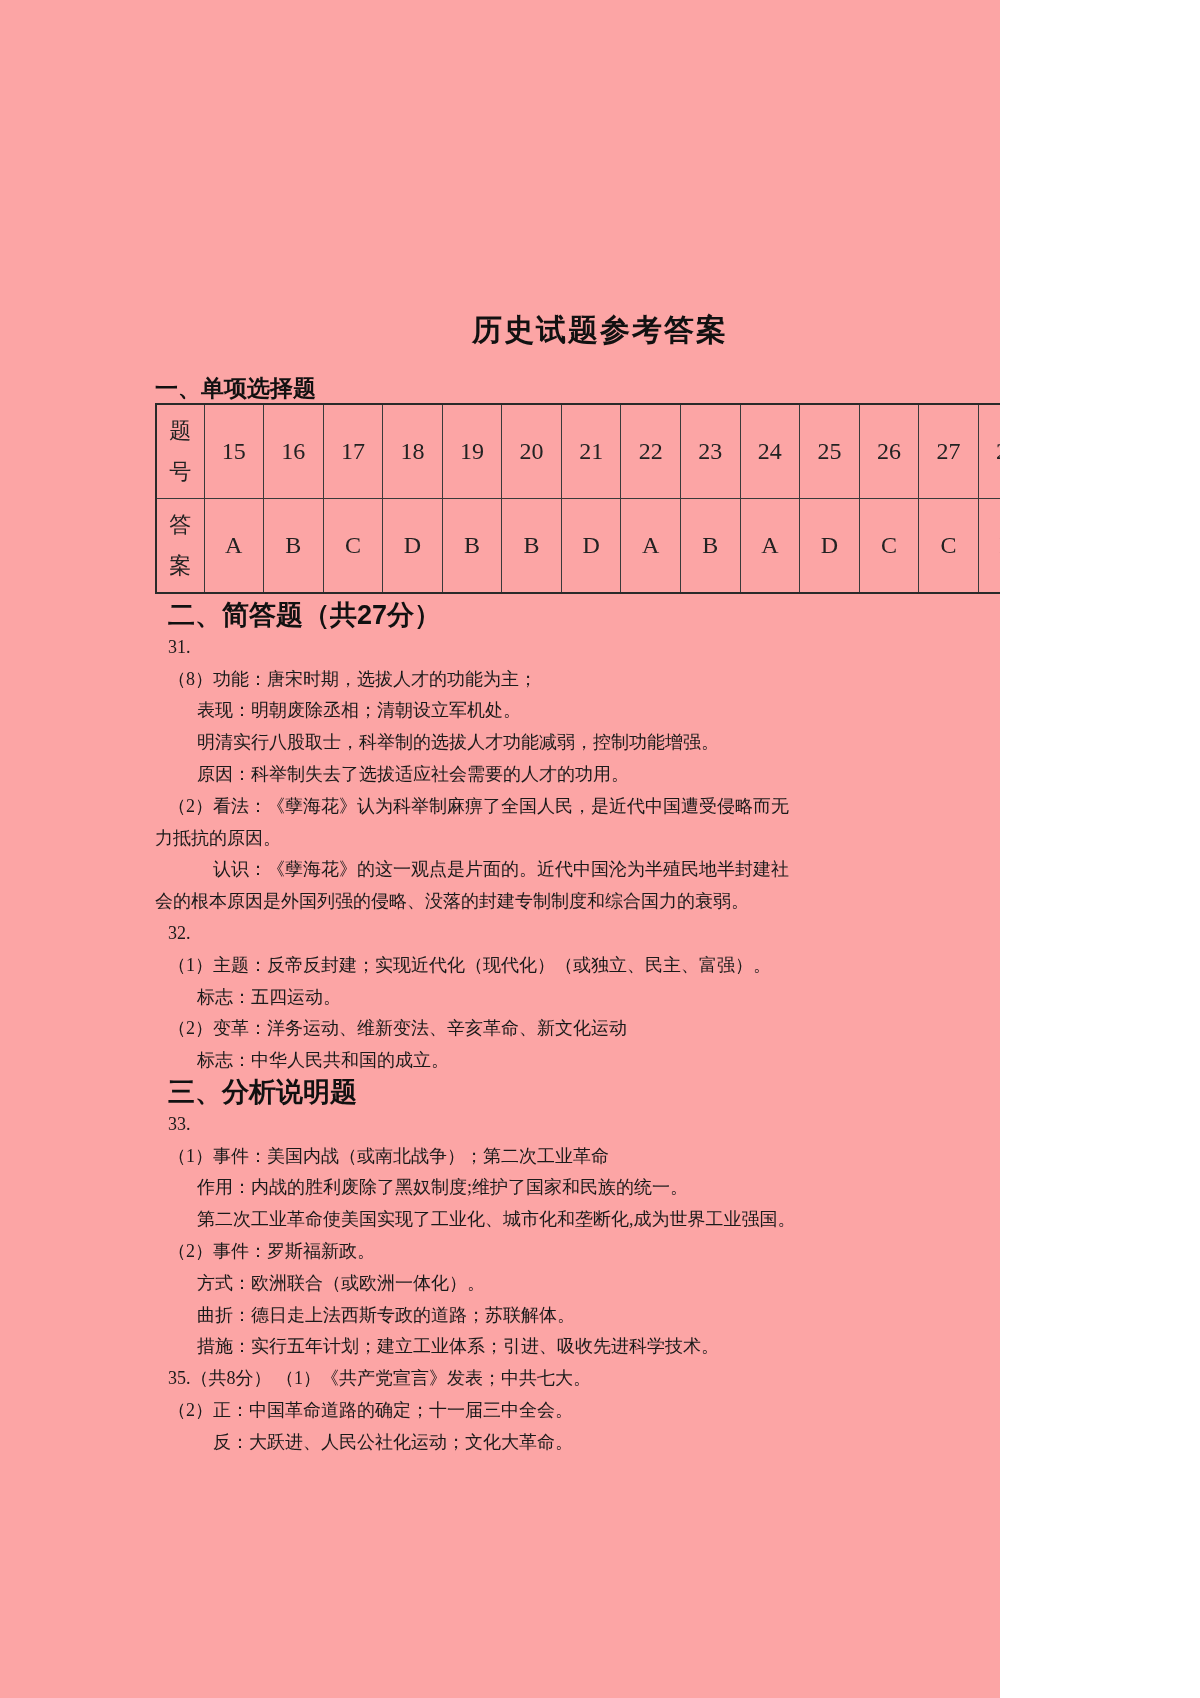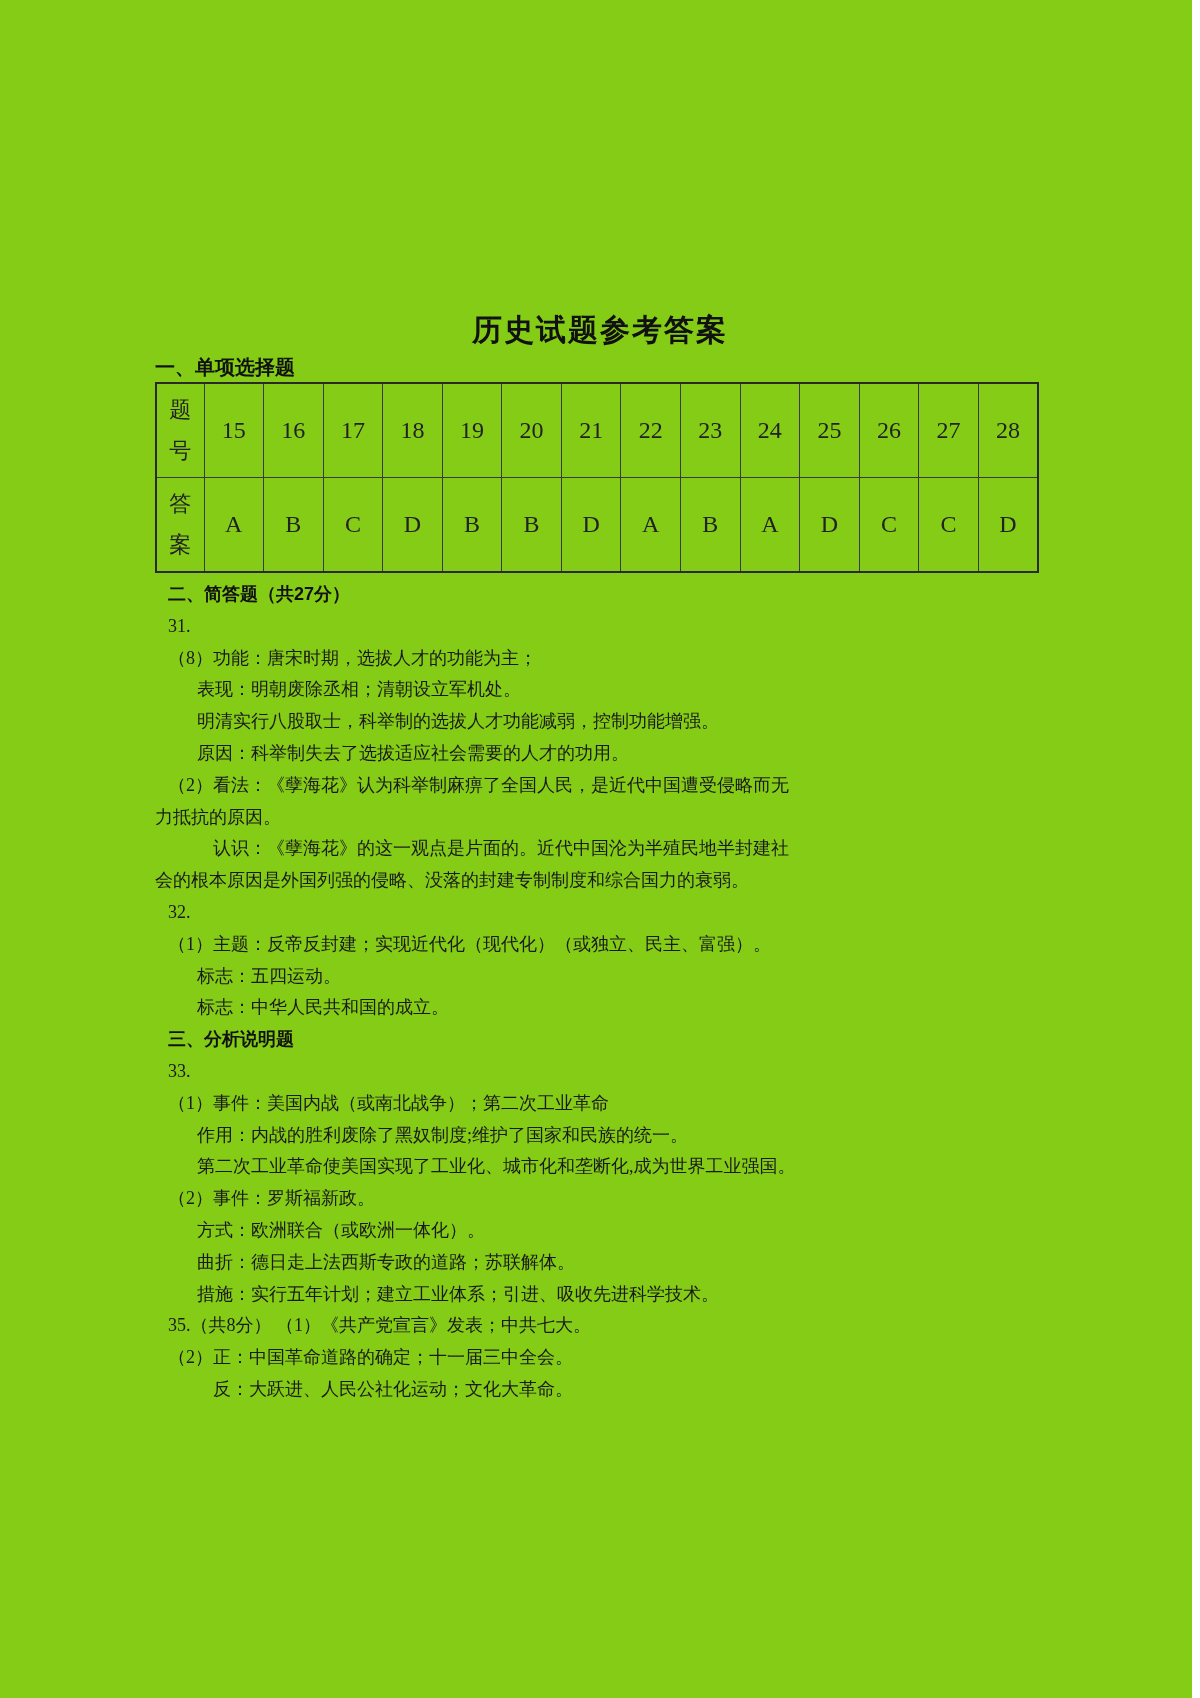--- a/index.html
+++ b/index.html
@@ -1,20 +1,20 @@
 <!DOCTYPE html>
 <html><head>
 <meta charset="utf-8">
 <style>
   html,body{margin:0;padding:0;background:#ffffff;}
   .page{
     position:relative;
-    width:1192px;
+    width:1000px;
     height:1698px;
-    background:#84cc16;
+    background:#fca5a5;
     color:#1a1a1a;
     overflow:hidden;
     text-decoration:underline;
   }
   .content{
     position:absolute;
     left:155px;
     top:0;
     width:890px;
   }
@@ -23,24 +23,24 @@
     padding-top:312px;
     text-align:center;
     font-family:"Liberation Sans","DejaVu Sans",sans-serif;
     font-weight:bold;
     font-size:30px;
     line-height:36px;
     letter-spacing:2px;
     color:#111;
   }
   .sec-head{
-    margin-top:7px;
+    margin-top:28px;
     font-family:"Liberation Sans","DejaVu Sans",sans-serif;
     font-weight:bold;
-    font-size:20px;
+    font-size:23px;
     line-height:24px;
     color:#111;
     white-space:nowrap;
   }
   table.answer-table{
     margin-top:3px;
     border-collapse:collapse;
     table-layout:fixed;
     width:884px;
     border:2px solid #2a2a2a;
@@ -65,21 +65,21 @@
   .line{
     font-family:"Liberation Serif","DejaVu Serif",serif;
     font-size:18px;
     line-height:31.8px;
     white-space:nowrap;
     color:#1a1a1a;
   }
   .hline{
     font-family:"Liberation Sans","DejaVu Sans",sans-serif;
     font-weight:bold;
-    font-size:18px;
+    font-size:27px;
     line-height:31.8px;
     white-space:nowrap;
     color:#111;
   }
   .hline.gap{margin-top:6px;}
   .i0{padding-left:0;}
   .i1{padding-left:13px;}
   .i2{padding-left:42px;}
   .i3{padding-left:58px;}
 </style>
@@ -167,20 +167,21 @@
     <div class="line i2">明清实行八股取士，科举制的选拔人才功能减弱，控制功能增强。</div>
     <div class="line i2">原因：科举制失去了选拔适应社会需要的人才的功用。</div>
     <div class="line i1">（2）看法：《孽海花》认为科举制麻痹了全国人民，是近代中国遭受侵略而无</div>
     <div class="line i0">力抵抗的原因。</div>
     <div class="line i3">认识：《孽海花》的这一观点是片面的。近代中国沦为半殖民地半封建社</div>
     <div class="line i0">会的根本原因是外国列强的侵略、没落的封建专制制度和综合国力的衰弱。</div>
 
     <div class="line i1">32.</div>
     <div class="line i1">（1）主题：反帝反封建；实现近代化（现代化）（或独立、民主、富强）。</div>
     <div class="line i2">标志：五四运动。</div>
+    <div class="line i1">（2）变革：洋务运动、维新变法、辛亥革命、新文化运动</div>
     <div class="line i2">标志：中华人民共和国的成立。</div>
 
     <div class="hline i1">三、分析说明题</div>
 
     <div class="line i1">33.</div>
     <div class="line i1">（1）事件：美国内战（或南北战争）；第二次工业革命</div>
     <div class="line i2">作用：内战的胜利废除了黑奴制度;维护了国家和民族的统一。</div>
     <div class="line i2">第二次工业革命使美国实现了工业化、城市化和垄断化,成为世界工业强国。</div>
     <div class="line i1">（2）事件：罗斯福新政。</div>
     <div class="line i2">方式：欧洲联合（或欧洲一体化）。</div>

